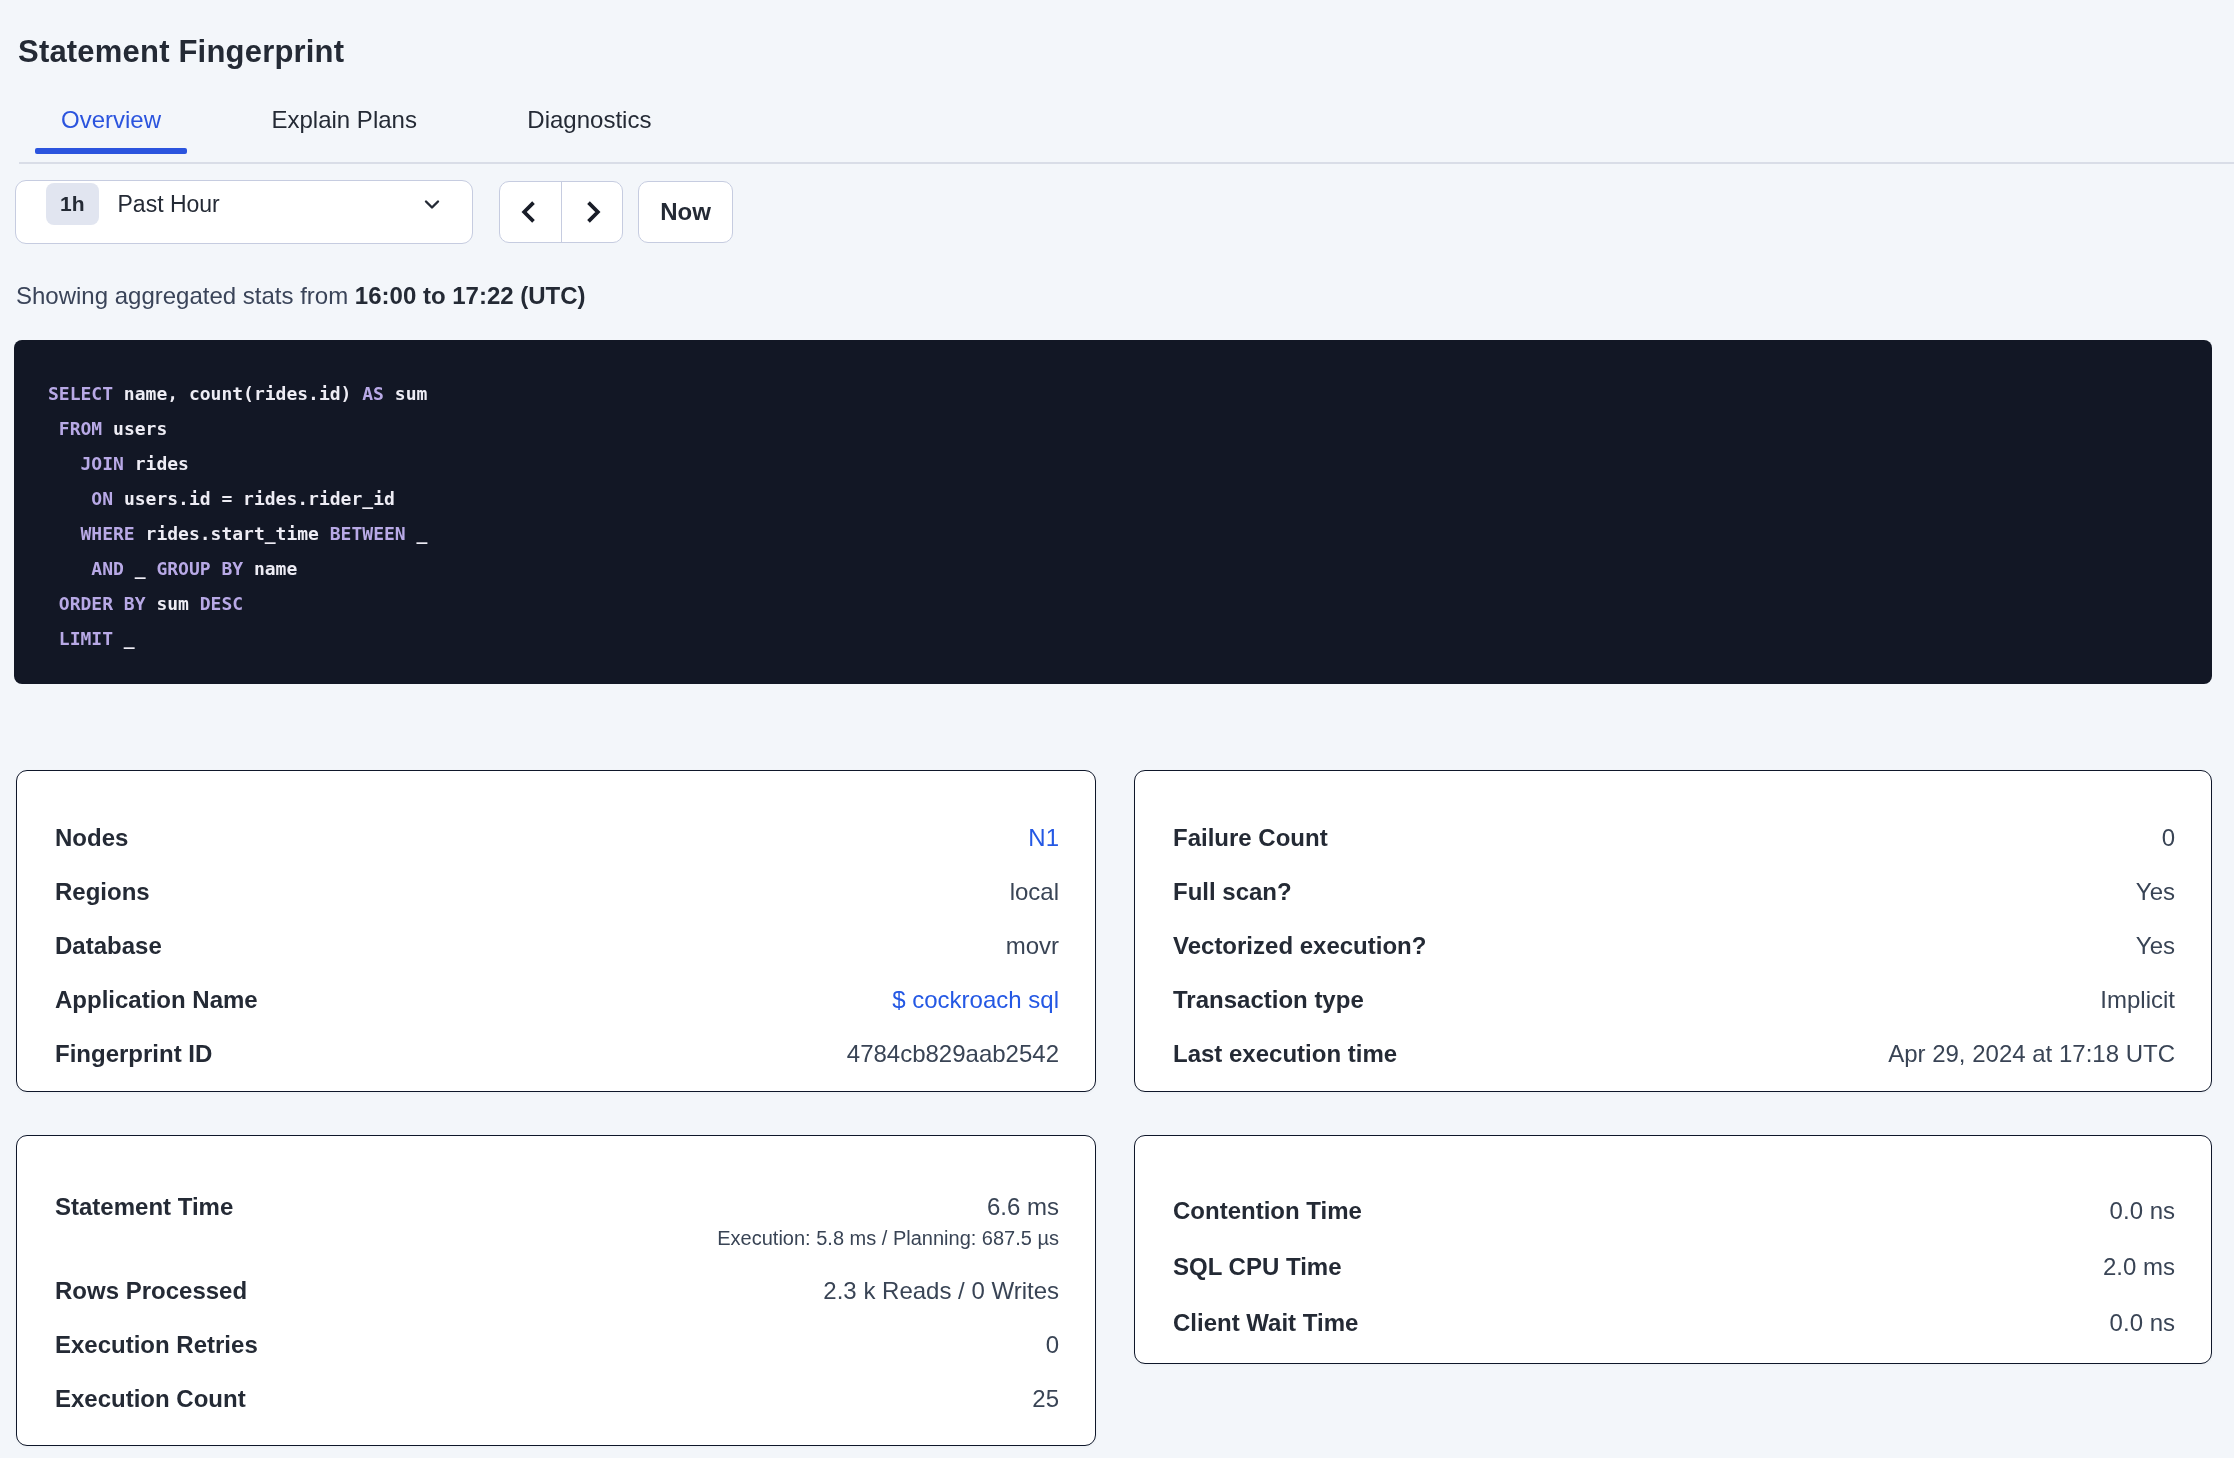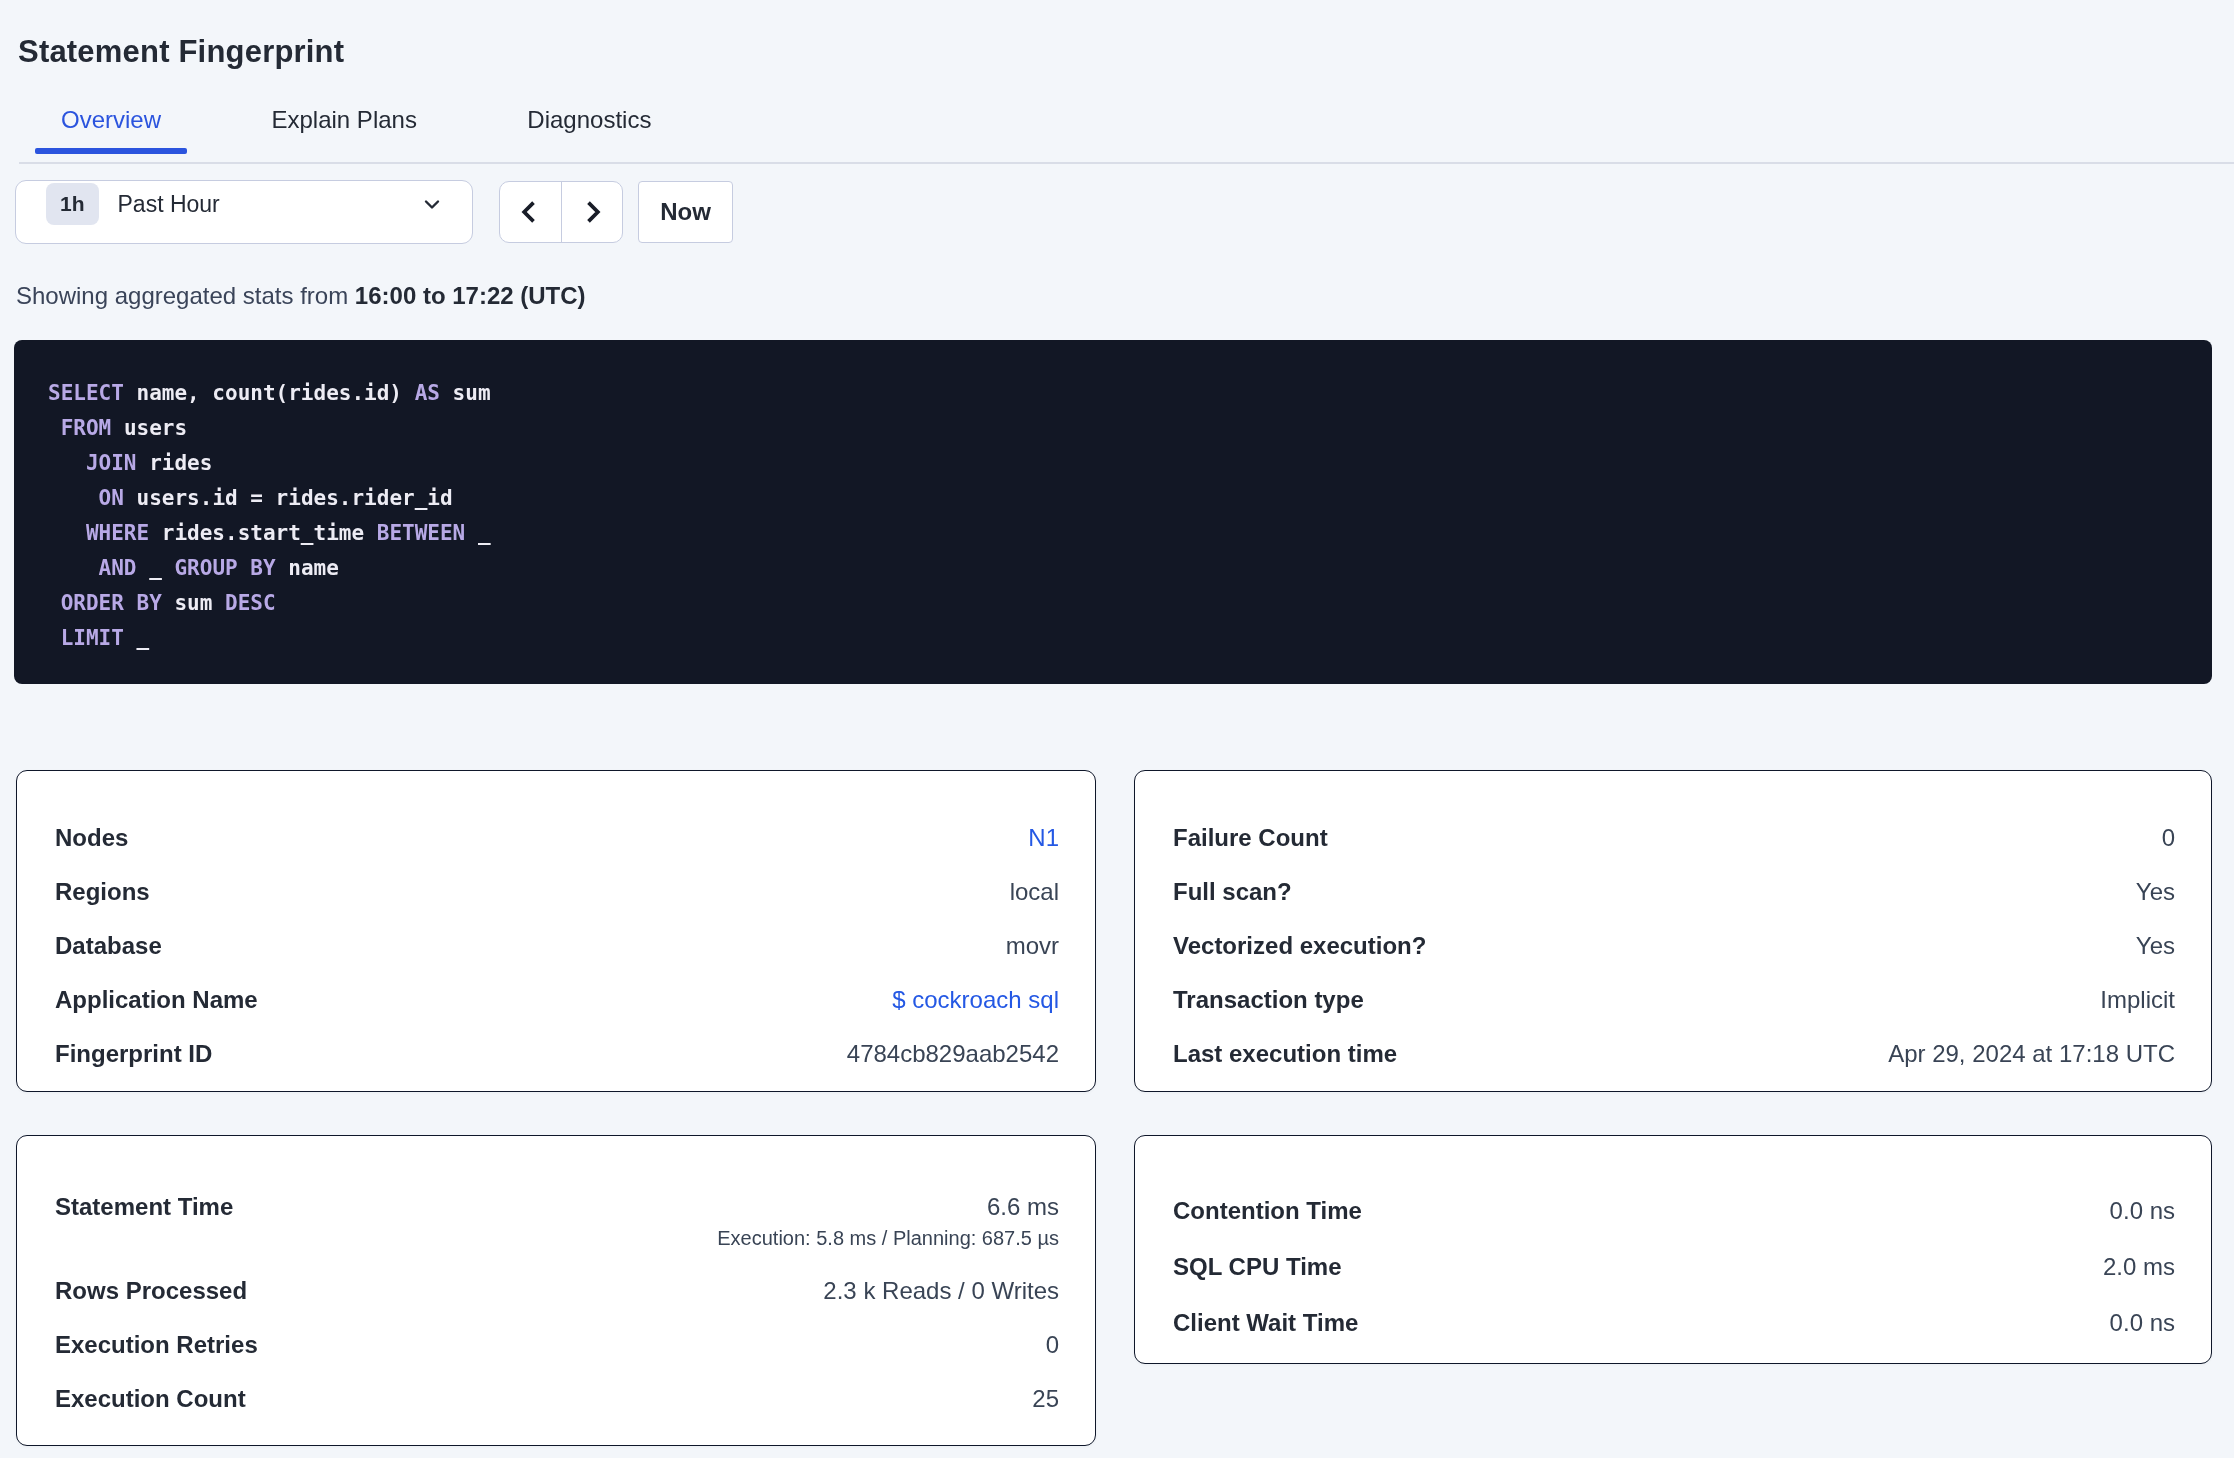--- a/index.html
+++ b/index.html
@@ -113,21 +113,21 @@
     cursor: pointer;
   }
   .pager-btn.prev { border-right: 1px solid #C6CCE0; }
 
   .now-btn {
     margin-left: 15px;
     width: 95px; height: 62px;
     box-sizing: border-box;
     background: #FFFFFF;
     border: 1px solid #C6CCE0;
-    border-radius: 4px;
+    border-radius: 10px;
     font-family: "Liberation Sans", sans-serif;
     font-size: 24px;
     font-weight: 700;
     color: #242A35;
     cursor: pointer;
   }
 
   
   .agg-note {
     position: absolute;
@@ -145,21 +145,21 @@
     width: 2198px; height: 344px;
     box-sizing: border-box;
     background: #121725;
     border-radius: 8px;
     padding: 36px 34px 0 34px;
   }
   .sql-code { display: block; }
   .sql-line {
     white-space: pre;
     font-family: "DejaVu Sans Mono", monospace;
-    font-size: 21px;
+    font-size: 18px;
     font-weight: 700;
     line-height: 35px;
   }
   .sql-line .kw { color: #B8A9E6; }
   .sql-line .tx { color: #EDECF4; }
 
   
   .card {
     position: absolute;
     box-sizing: border-box;

